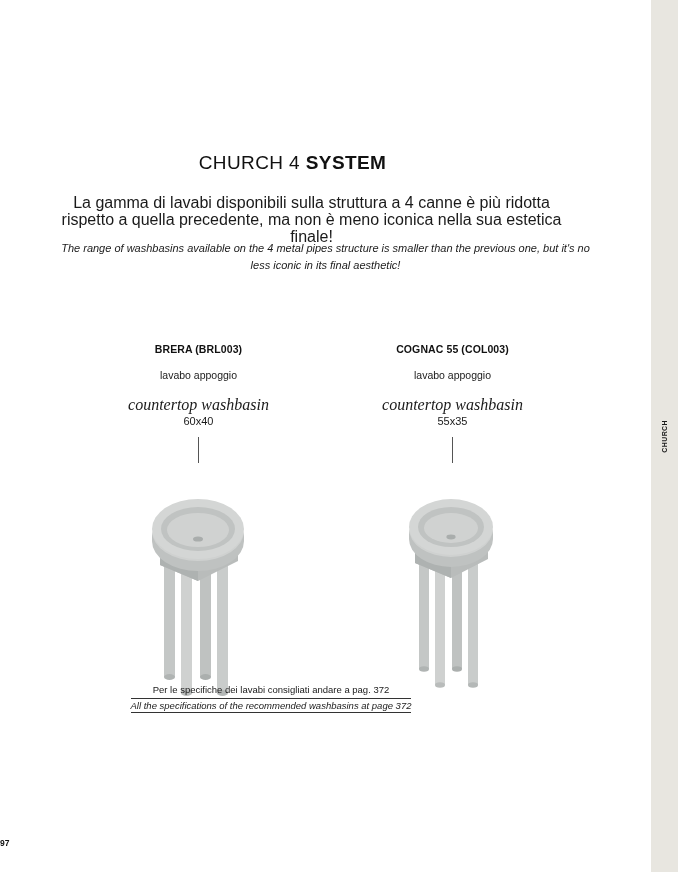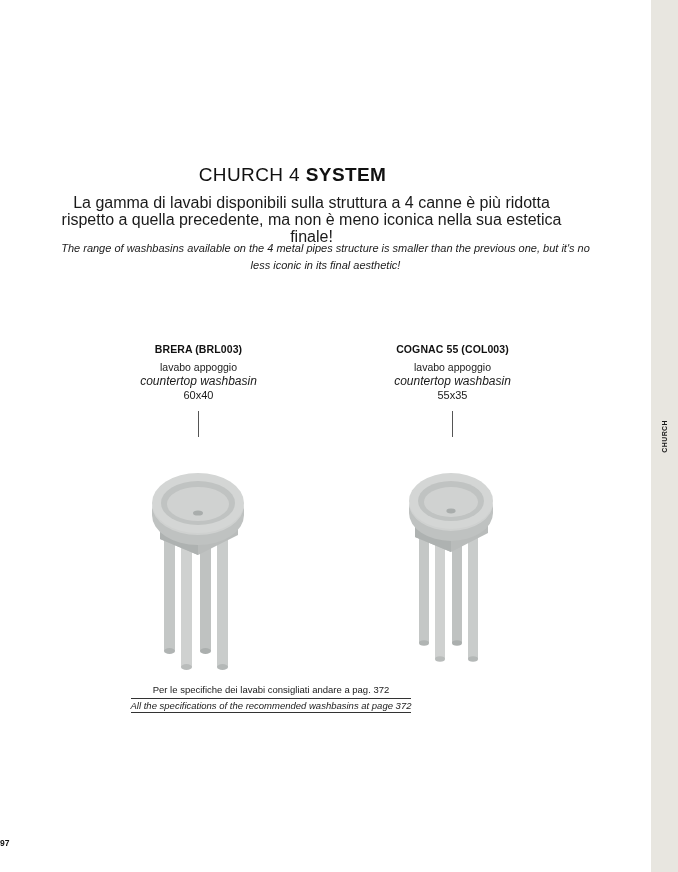--- a/index.html
+++ b/index.html
@@ -48,21 +48,21 @@
   .page {
     position: absolute;
     top: 0;
     left: 0;
     width: 651px;
     height: 872px;
   }
 
   .title {
     position: absolute;
-    top: 164px;
+    top: 152px;
     left: 0;
     width: 585px;
     text-align: center;
     font-size: 19px;
     letter-spacing: 0.4px;
     color: #111;
   }
   .title .light { font-weight: 400; }
   .title .bold { font-weight: 700; }
 
@@ -105,28 +105,29 @@
     text-align: center;
   }
   .p-name {
     font-size: 10.5px;
     font-weight: 700;
     letter-spacing: 0.1px;
     color: #111;
   }
   .p-type {
     font-size: 10.5px;
-    margin-top: 6px;
+    margin-top: 14px;
     color: #1a1a1a;
   }
   .p-type-en {
-    font-size: 12px;
+    font-size: 16px;
     font-style: italic;
-    margin-top: 1px;
-    color: #1a1a1a;
+    margin-top: 15px;
+    color: #1a1a1a;
+    font-family: Liberation Serif, serif;
   }
   .p-size {
     font-size: 11px;
     margin-top: 1px;
     color: #1a1a1a;
   }
   .leader {
     width: 1px;
     height: 26px;
     background: #555;

